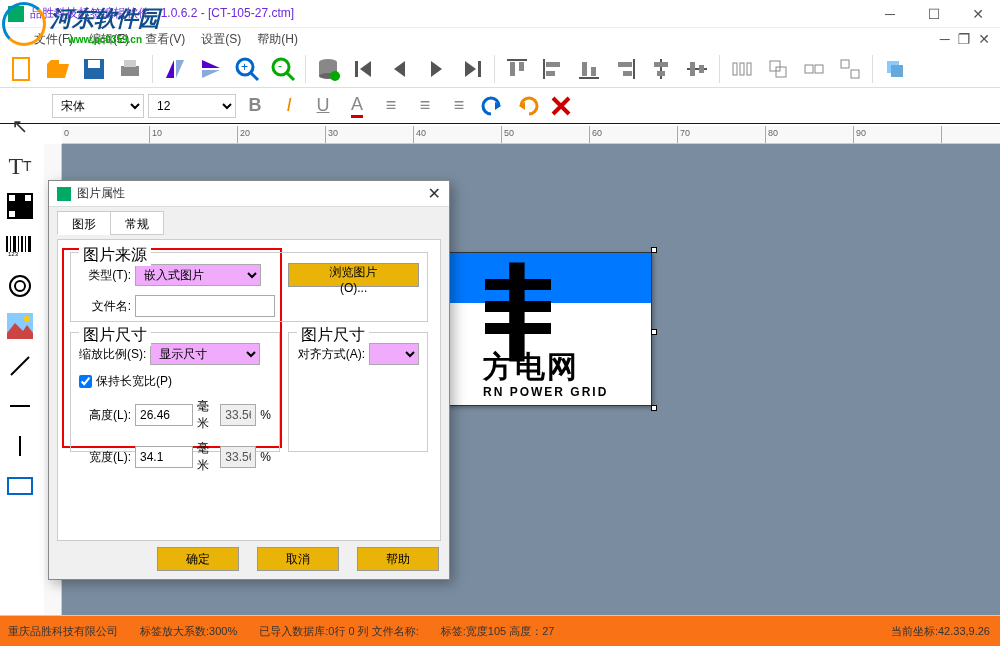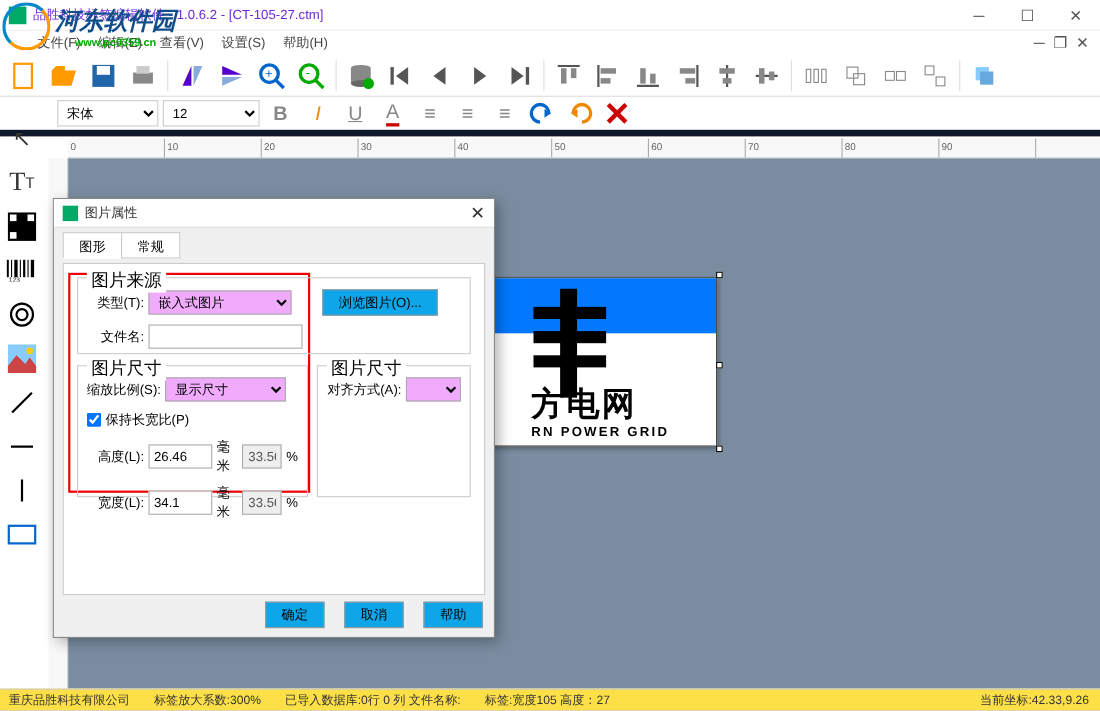--- a/index.html
+++ b/index.html
@@ -23,21 +23,21 @@
 
 .menubar { height: 22px; display: flex; align-items: center; padding-left: 34px; gap: 16px; color: #444; position: relative; }
 .menubar .secwin { position: absolute; right: 10px; display: flex; gap: 8px; font-size: 14px; color: #555; }
 
 
 .toolbar1 { height: 38px; display: flex; align-items: center; padding: 0 6px; gap: 4px; border-bottom: 1px solid #ddd; }
 .toolbar1 .tbtn { width: 32px; height: 32px; display: flex; align-items: center; justify-content: center; }
 .sep { width: 1px; height: 28px; background: #ddd; margin: 0 2px; }
 
 
-.toolbar2 { height: 36px; display: flex; align-items: center; padding-left: 52px; gap: 4px; border-bottom: 6px solid #0f172a; }
+.toolbar2 { height: 36px; display: flex; align-items: center; padding-left: 52px; gap: 4px; border-bottom: 1px solid #0f172a; }
 .toolbar2 select { height: 24px; border: 1px solid #ccc; background: #fff; padding: 0 4px; font-size: 12px; }
 .toolbar2 .fbtn { width: 30px; height: 30px; display: flex; align-items: center; justify-content: center; font-size: 18px; color: #888; }
 
 
 .leftpanel { position: absolute; left: 0; top: 126px; width: 40px; display: flex; flex-direction: column; align-items: center; gap: 8px; padding-top: 4px; }
 .leftpanel .lt { width: 32px; height: 32px; display: flex; align-items: center; justify-content: center; font-size: 20px; color: #333; }
 
 
 .canvas-area { position: absolute; left: 44px; top: 126px; right: 0; bottom: 20px; background: #fff; }
 .ruler-h { position: absolute; top: 0; left: 18px; right: 0; height: 18px; background: #f8f8f8; border-bottom: 1px solid #ccc; display: flex; font-size: 9px; color: #666; }
@@ -65,25 +65,25 @@
 .dlg-tabs .tab { padding: 4px 14px; border: 1px solid #ccc; background: #fff; margin-right: -1px; font-size: 12px; }
 .dlg-tabs .tab.active { background: #fff; border-bottom: 1px solid #fff; }
 .dlg-body { position: absolute; left: 8px; right: 8px; top: 58px; bottom: 38px; background: #fff; border: 1px solid #ccc; padding: 12px; }
 .redbox { position: absolute; left: 4px; top: 8px; width: 220px; height: 200px; border: 2px solid #e00; pointer-events: none; }
 .grp { border: 1px solid #ccc; padding: 10px 8px; margin-bottom: 10px; position: relative; }
 .grp .glabel { position: absolute; top: -8px; left: 8px; background: #fff; padding: 0 4px; font-size: 16px; }
 .grp .row { display: flex; align-items: center; gap: 4px; margin-bottom: 8px; font-size: 12px; }
 .grp .row label { min-width: 52px; text-align: right; }
 .grp select, .grp input[type=text] { height: 22px; border: 1px solid #aaa; background: #fff; padding: 0 4px; font-size: 12px; }
 .grp select { background: #f0abfc; }
-.btn { height: 24px; padding: 0 14px; border: 1px solid #999; background: #0ea5e9; font-size: 12px; }
+.btn { height: 24px; padding: 0 28px; border: 1px solid #999; background: #eab308; font-size: 12px; }
 .dlg-btns { position: absolute; bottom: 8px; right: 10px; display: flex; gap: 18px; }
 
 
-.statusbar { position: absolute; left: 0; right: 0; bottom: 0; height: 20px; background: #fde047; border-top: 1px solid #ccc; display: flex; align-items: center; font-size: 11px; color: #333; padding: 0 8px; gap: 22px; }
+.statusbar { position: absolute; left: 0; right: 0; bottom: 0; height: 31px; background: #f97316; border-top: 1px solid #ccc; display: flex; align-items: center; font-size: 11px; color: #333; padding: 0 8px; gap: 22px; }
 .statusbar .sb-r { position: absolute; right: 10px; }
 
 svg { display: block; }
 </style>
 </head>
 <body>
 
 <div class="titlebar">
   <div class="appicon"></div>
   <div class="title">品胜科技标签编辑软件 - 1.0.6.2 - [CT-105-27.ctm]</div>

